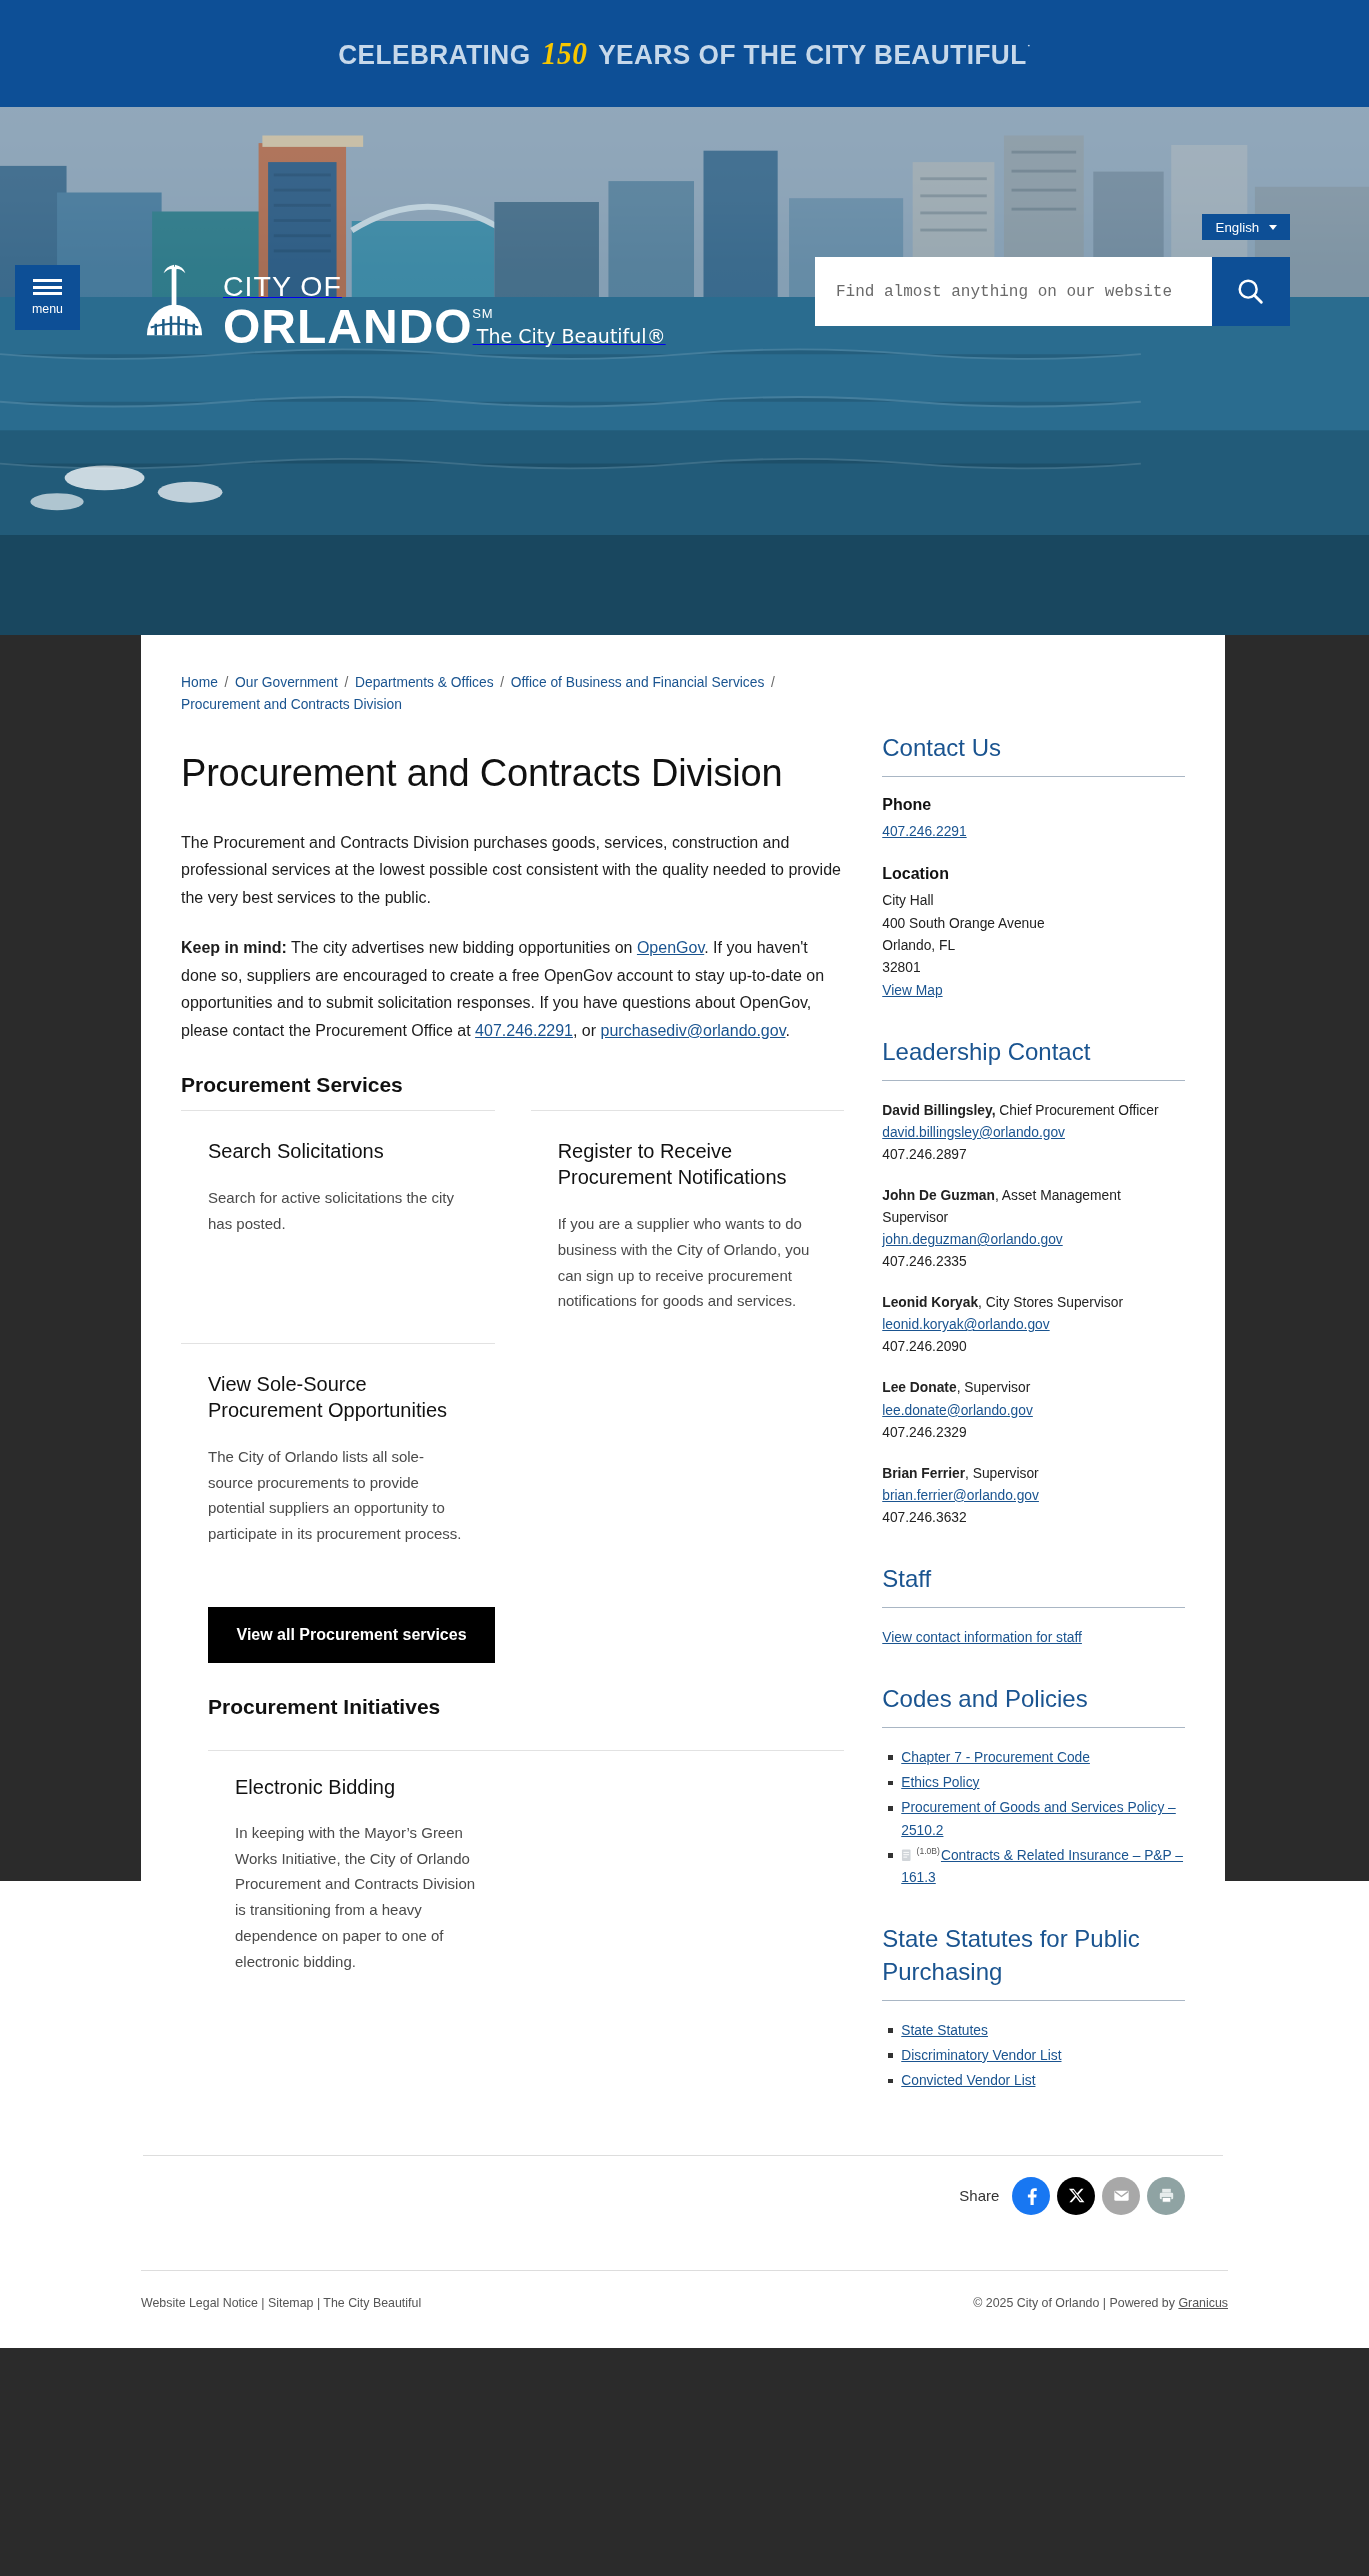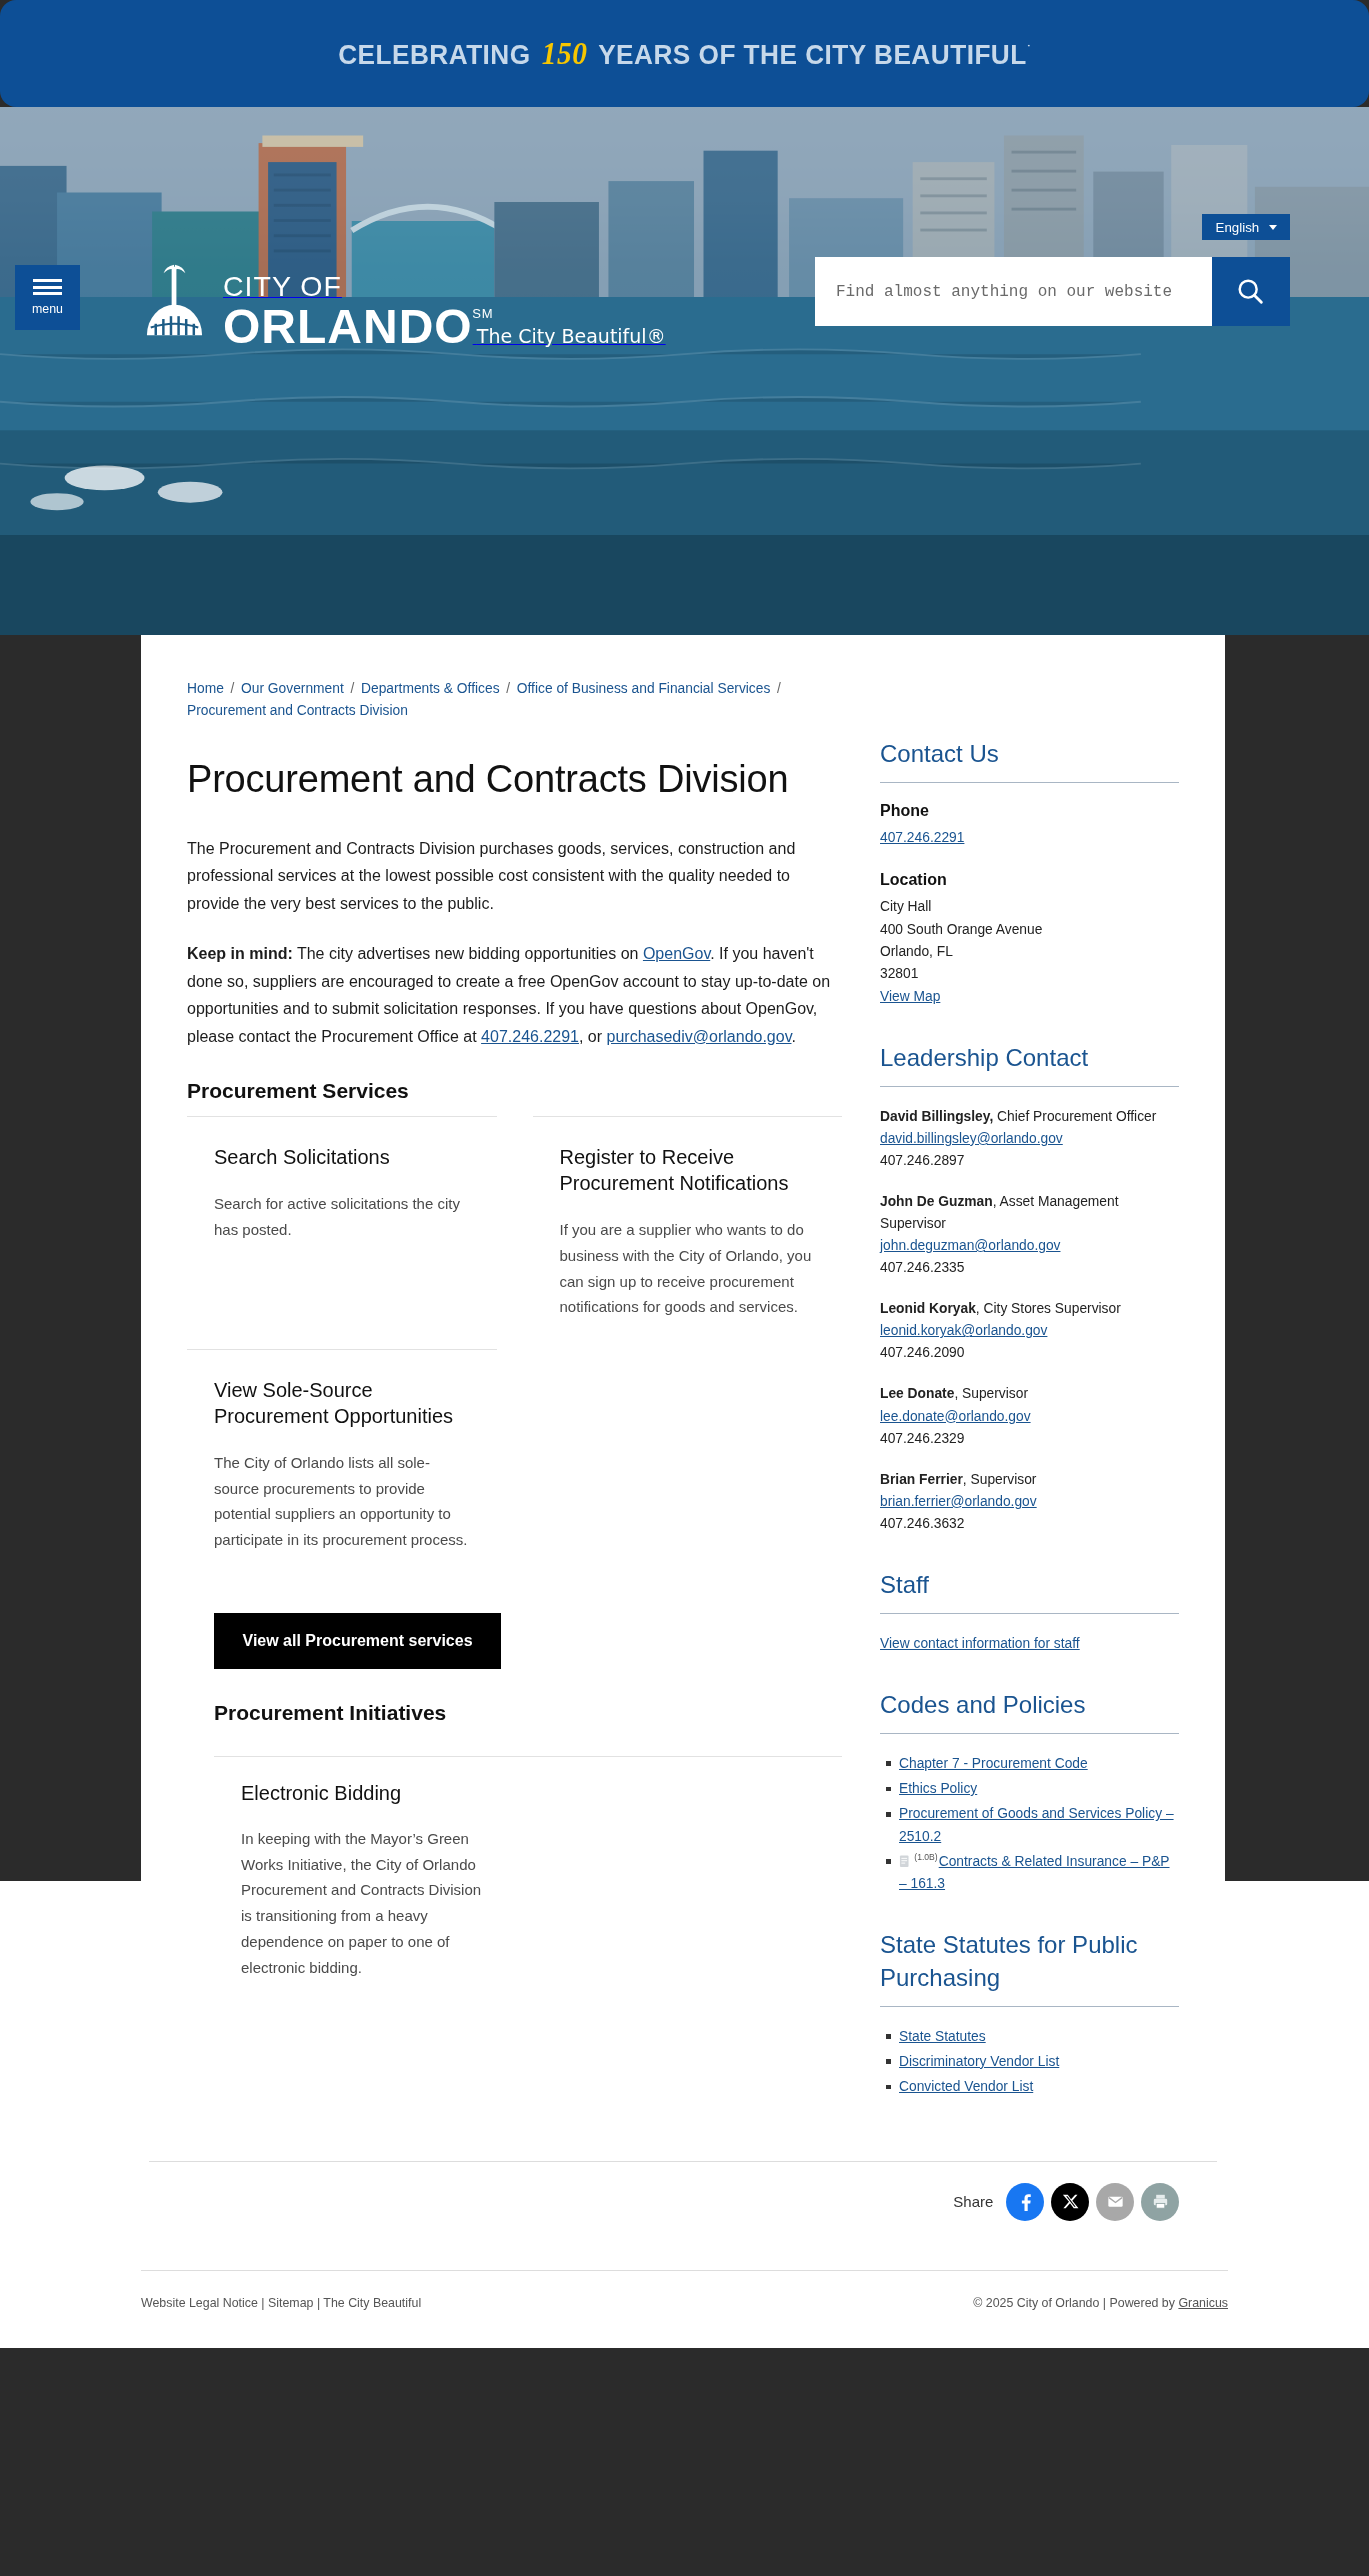--- a/index.html
+++ b/index.html
@@ -10,21 +10,20 @@
   }
   body { width: 1369px; min-height: 2576px; overflow-x: hidden; }
 
   
   .celebrate-bar {
     background: #0d4f96;
     height: 107px;
     display: flex;
     align-items: center;
     justify-content: center;
-    border-radius: 16px;
   }
   .celebrate-text {
     color: #c6d8ea;
     font-size: 28.5px;
     font-weight: 700;
     letter-spacing: 0.5px;
     font-family: "Liberation Sans Narrow", "Liberation Sans", sans-serif;
     transform: scaleX(0.92);
     white-space: nowrap;
   }
@@ -144,21 +143,21 @@
     cursor: pointer;
   }
 
   
   .page-wrap { position: relative; background: #2b2b2b; }
   .card {
     position: absolute;
     left: 141px; top: -222px;
     width: 1084px;
     background: #ffffff;
-    padding: 8px;
+    padding: 2px;
     z-index: 10;
   }
   .card-inner { padding: 38px 38px 0 38px; display: flex; gap: 38px; }
 
   .breadcrumb {
     font-size: 13.8px;
     color: #1a5490;
     padding: 0 0 0 0;
     display: flex;
     flex-wrap: wrap;

